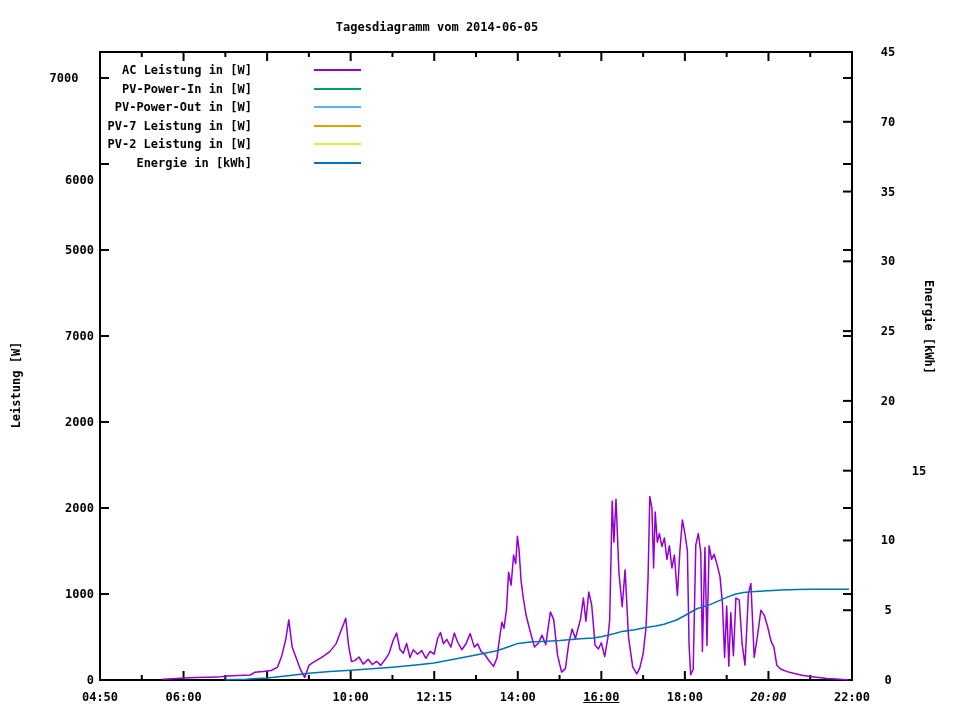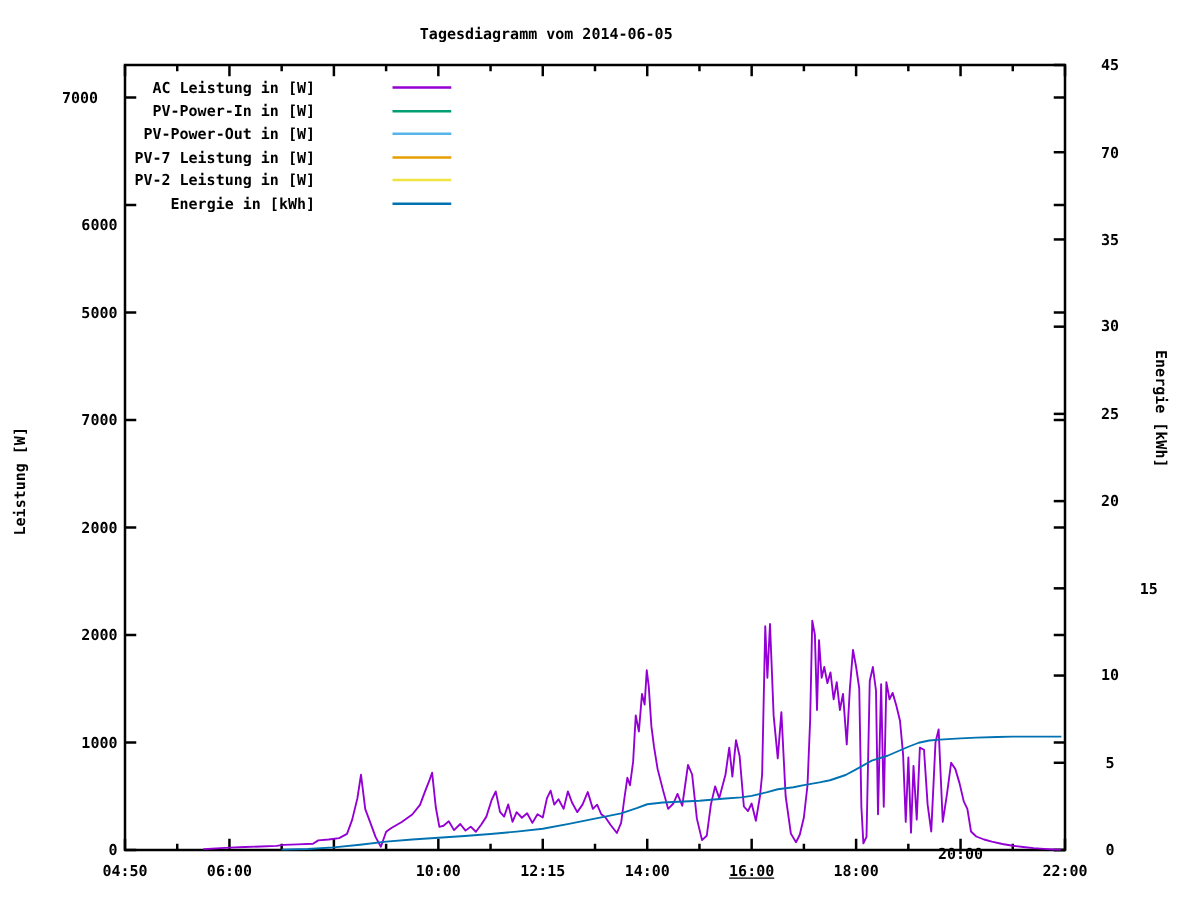--- a/index.html
+++ b/index.html
@@ -97,21 +97,21 @@
   <div class="y2-label">Energie [kWh]</div>
   <div id="tick-labels">
       <div class="tick-label xlab" style="left: 60px; top: 689px;">04:50</div>
       <div class="tick-label xlab" style="left: 143.556px; top: 689px;">06:00</div>
       <div class="tick-label xlab" style="left: 227.111px; top: 727px; text-align: right;">08:00</div>
       <div class="tick-label xlab" style="left: 310.667px; top: 689px;">10:00</div>
       <div class="tick-label xlab" style="left: 394.222px; top: 689px;">12:15</div>
       <div class="tick-label xlab" style="left: 477.778px; top: 689px;">14:00</div>
       <div class="tick-label xlab" style="left: 561.333px; top: 689px; text-decoration: underline;">16:00</div>
       <div class="tick-label xlab" style="left: 644.889px; top: 689px;">18:00</div>
-      <div class="tick-label xlab" style="left: 728.444px; top: 675px;">20:00</div>
+      <div class="tick-label xlab" style="left: 728.444px; top: 689px; font-style: italic;">20:00</div>
       <div class="tick-label xlab" style="left: 812px; top: 689px;">22:00</div>
       <div class="tick-label ylab" style="left: 34px; top: 672px;">0</div>
       <div class="tick-label ylab" style="left: 34px; top: 586px;">1000</div>
       <div class="tick-label ylab" style="left: 34px; top: 500px;">2000</div>
       <div class="tick-label ylab" style="left: 34px; top: 414px;">2000</div>
       <div class="tick-label ylab" style="left: 34px; top: 328px;">7000</div>
       <div class="tick-label ylab" style="left: 34px; top: 242px;">5000</div>
       <div class="tick-label ylab" style="left: 34px; top: 172px;">6000</div>
       <div class="tick-label ylab" style="left: 34px; top: 70px; text-align: center;">7000</div>
       <div class="tick-label y2lab" style="left: 864px; top: 672px;">0</div>

